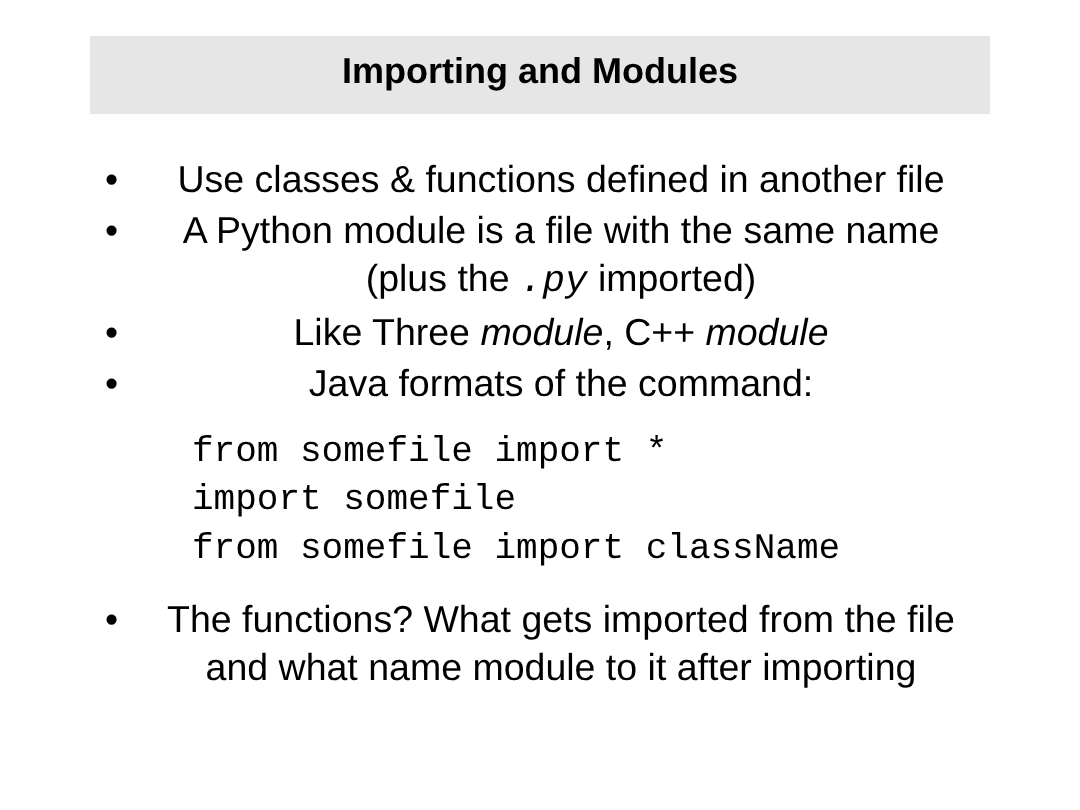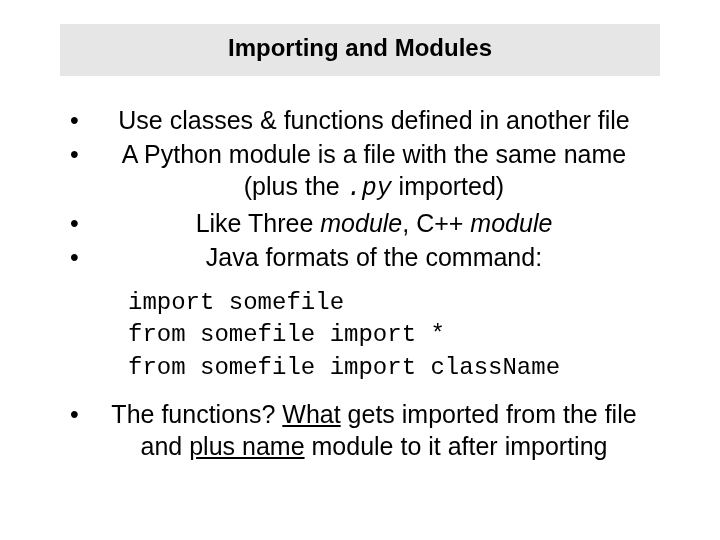--- a/index.html
+++ b/index.html
@@ -58,21 +58,21 @@
   }
   .italic { font-style: italic; }
   .italic-mono { font-style: italic; font-family: Liberation Mono, monospace; }
   .codeblock {
     margin: 14px 0 14px 64px;
     font-family: "Courier New", Courier, monospace;
     font-size: 24px;
     line-height: 1.35;
   }
   .codeblock div { white-space: pre; }
-  .underline { text-decoration: underline; }
+  .underline { }
 </style>
 </head>
 <body>
 
 <div class="slide">
 
   <div class="title-band">
     <h1>Importing and Modules</h1>
   </div>
 
@@ -92,25 +92,25 @@
         <span>Like Three </span><span class="italic">module</span><span>, C++ </span><span class="italic">module</span>
       </li>
 
       <li>
         <span>Java formats of the command:</span>
       </li>
 
     </ul>
 
     <div class="codeblock">
+      <div>from somefile import *</div>
       <div>import somefile</div>
-      <div>from somefile import *</div>
       <div>from somefile import className</div>
     </div>
 
     <ul class="bullets">
       <li>
-        <span>The functions? </span><span class="underline">What</span><span> gets imported from the file and </span><span class="underline">plus name</span><span> module to it after importing</span>
+        <span>The functions? </span><span class="underline">What</span><span> gets imported from the file and </span><span class="underline">what name</span><span> module to it after importing</span>
       </li>
     </ul>
   </div>
 
 </div>
 
 </body></html>

